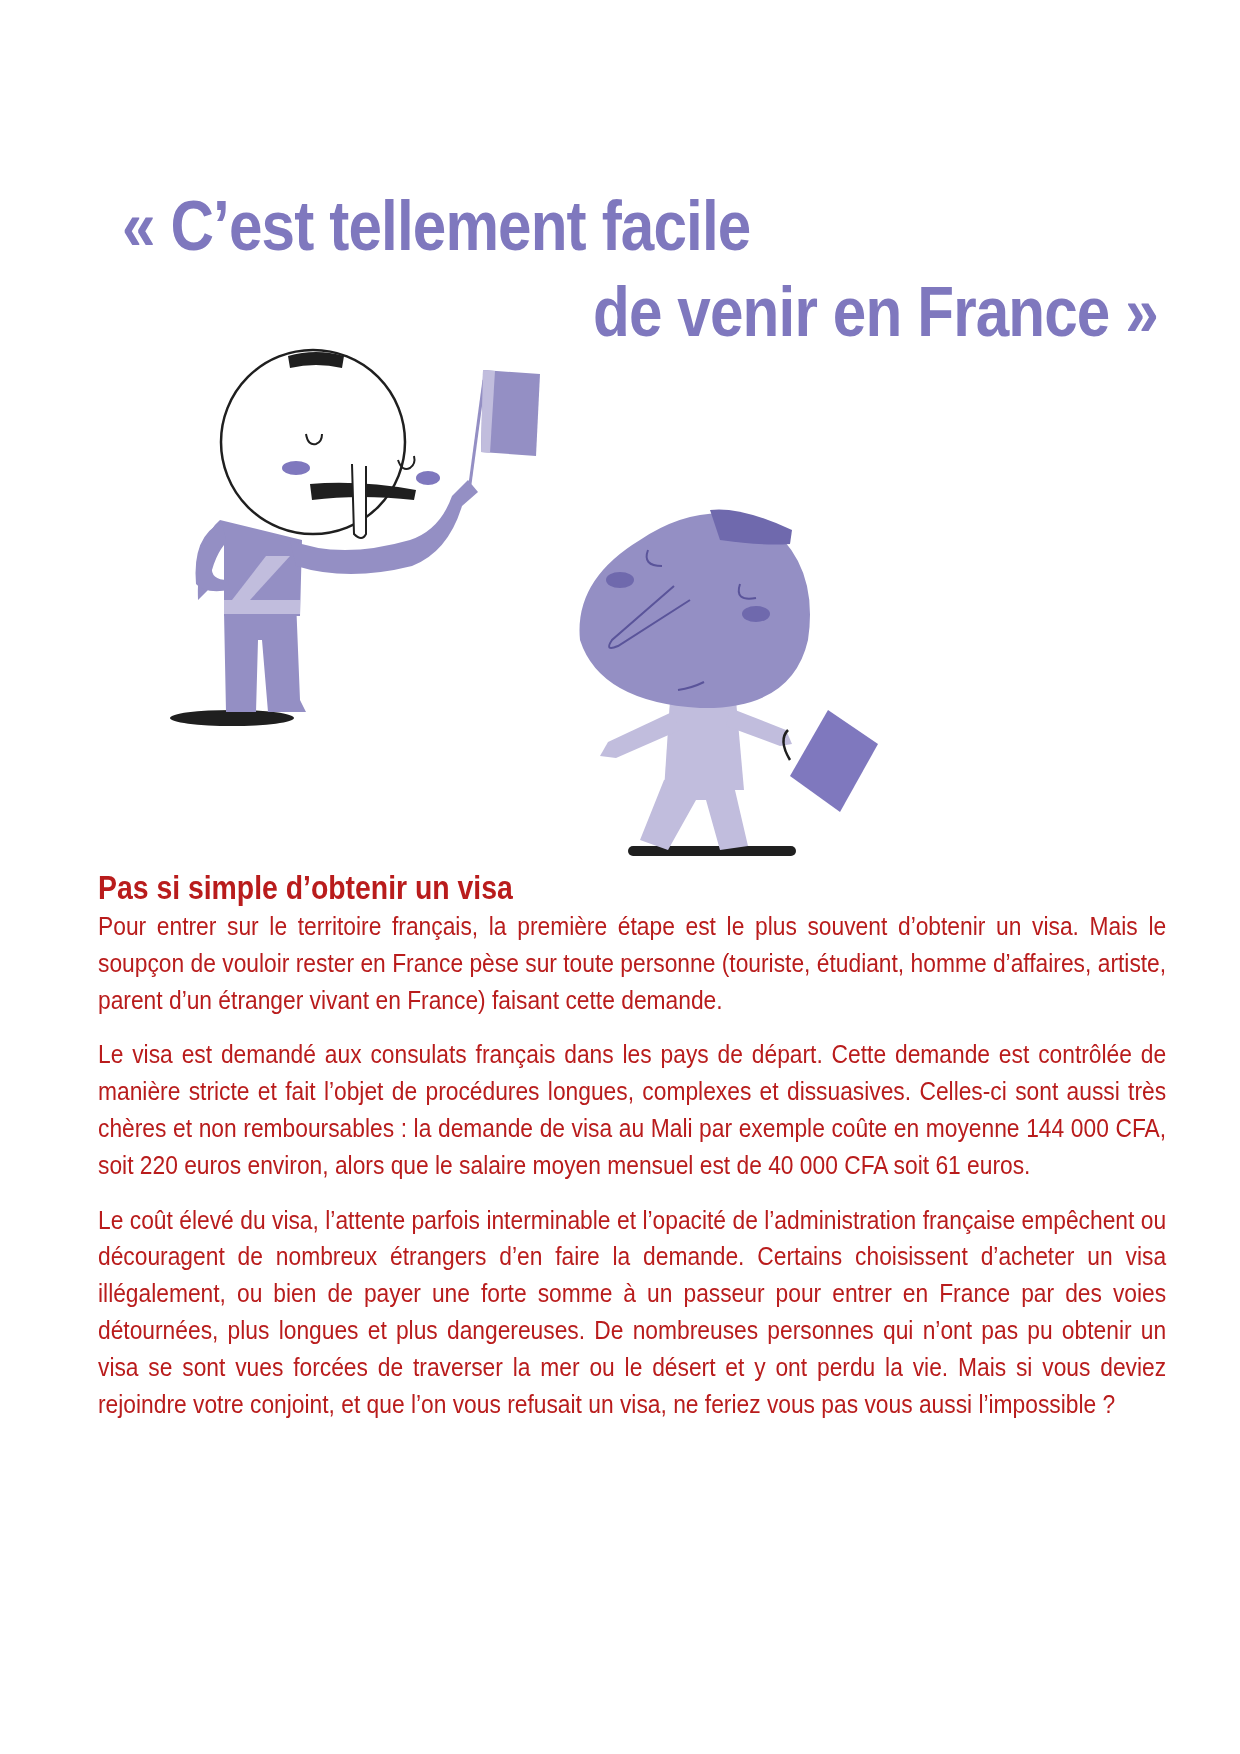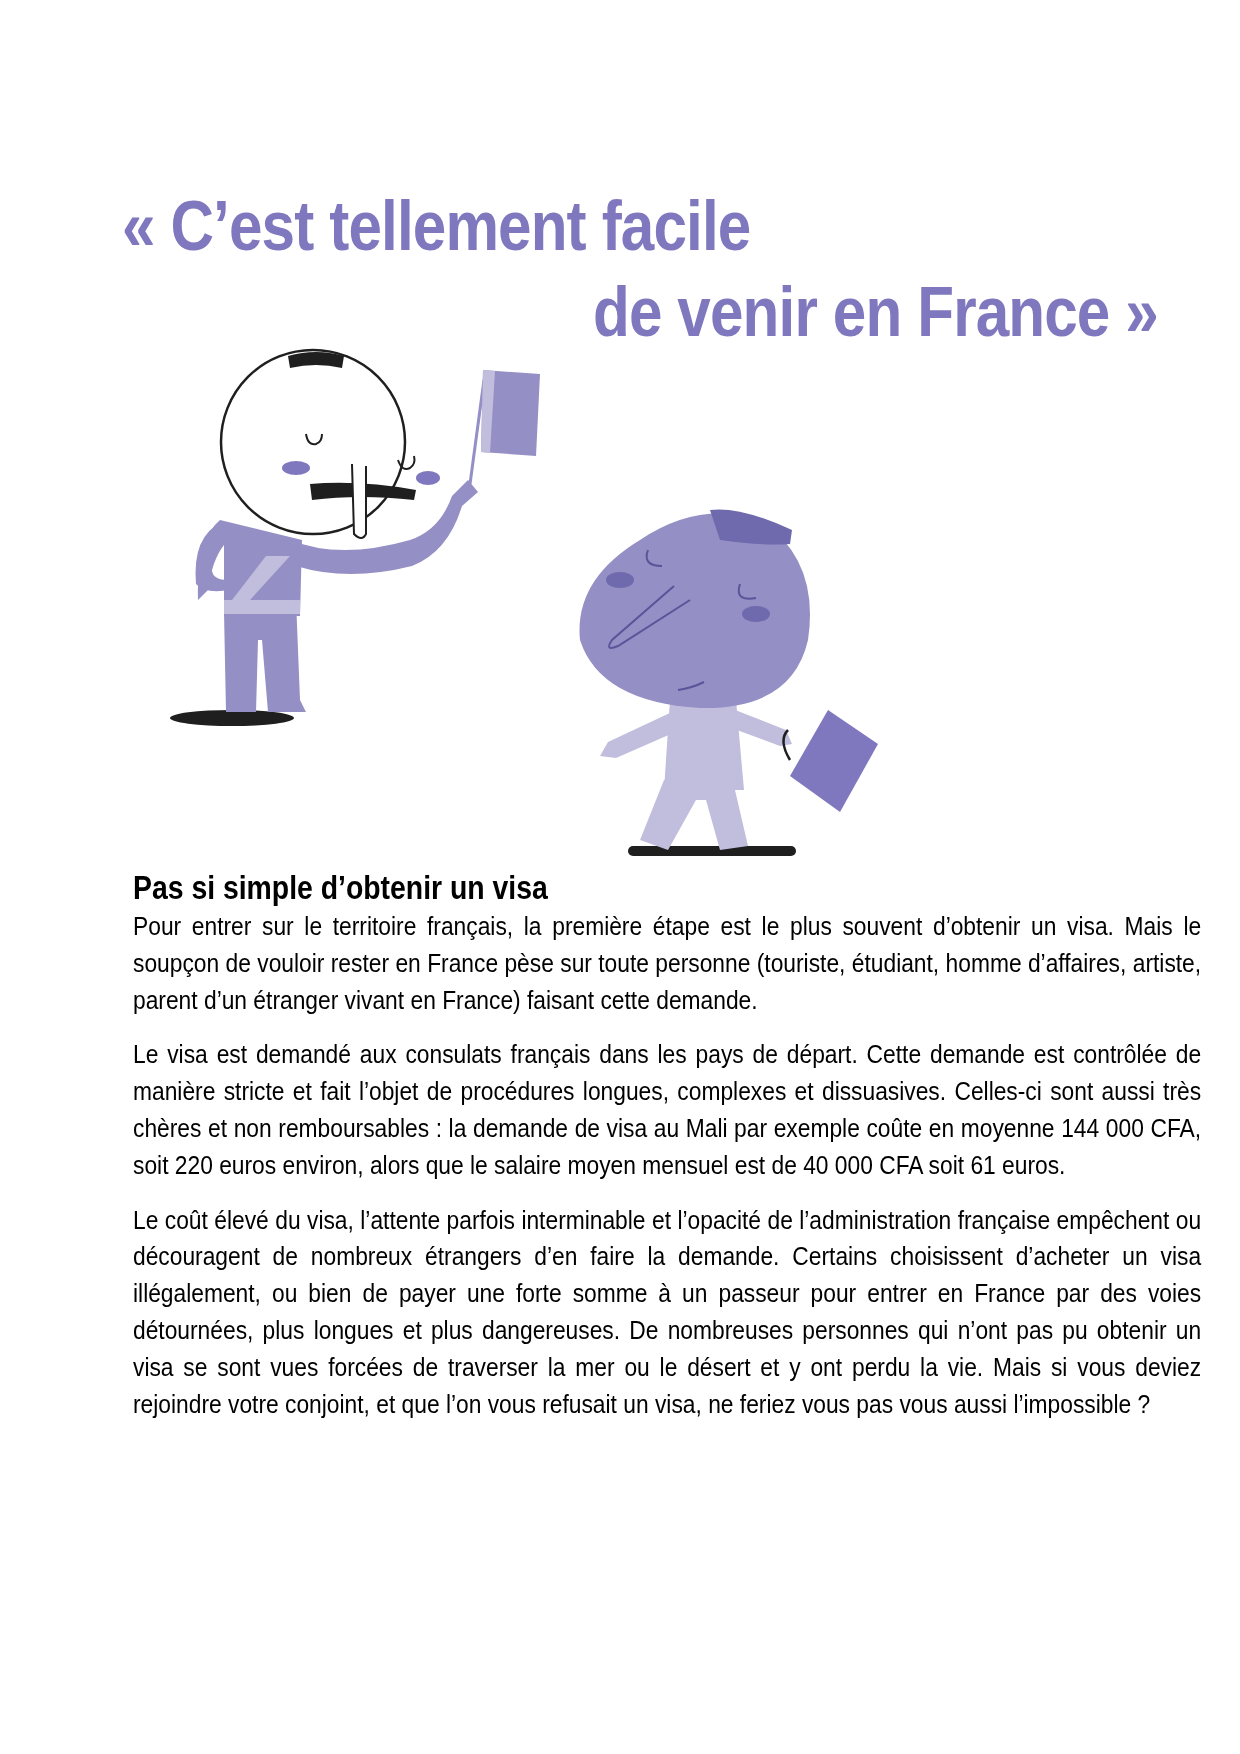--- a/index.html
+++ b/index.html
@@ -51,22 +51,21 @@
     .illustration svg {
       width: 100%;
       height: 100%;
       display: block;
     }
     .content {
       position: absolute;
       left: 98px;
       top: 868px;
       width: 1068px;
-      color: #000000;
-      margin-left: 35px;
+      color: #b91c1c;
     }
     .section-heading {
       margin: 0;
       font-size: 33px;
       line-height: 40px;
       font-weight: bold;
       white-space: nowrap;
       transform: scaleX(0.86);
       transform-origin: left center;
       width: 116%;

